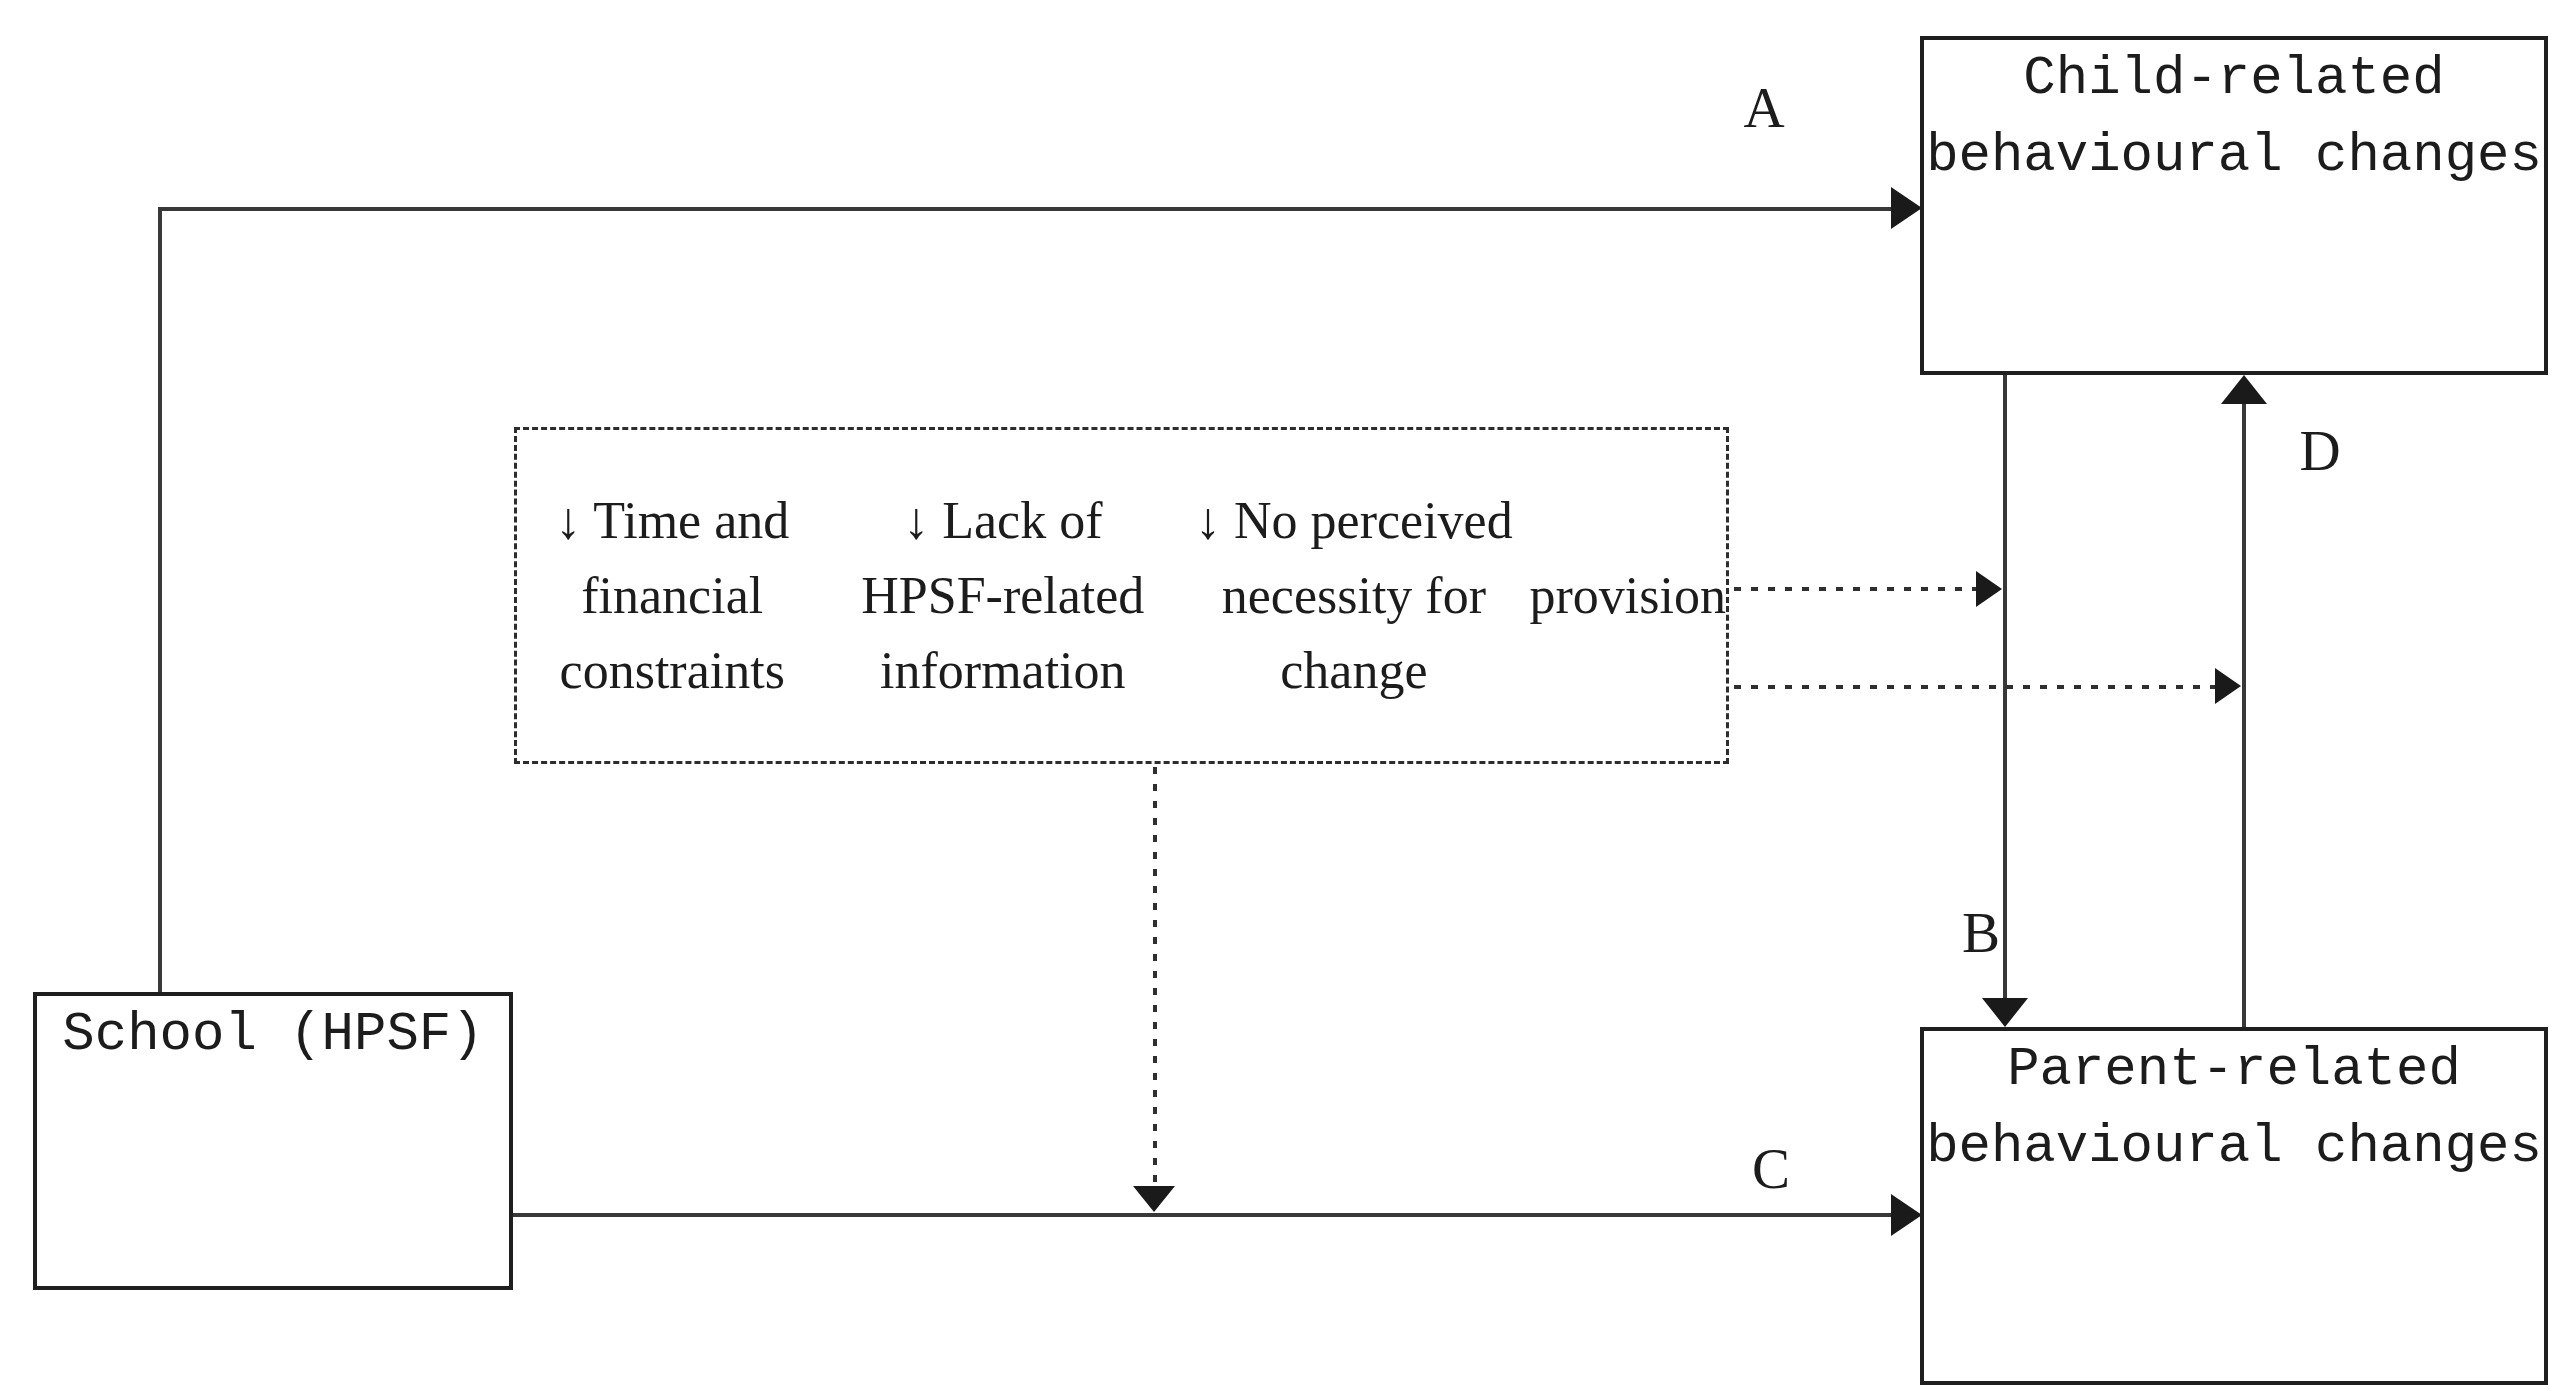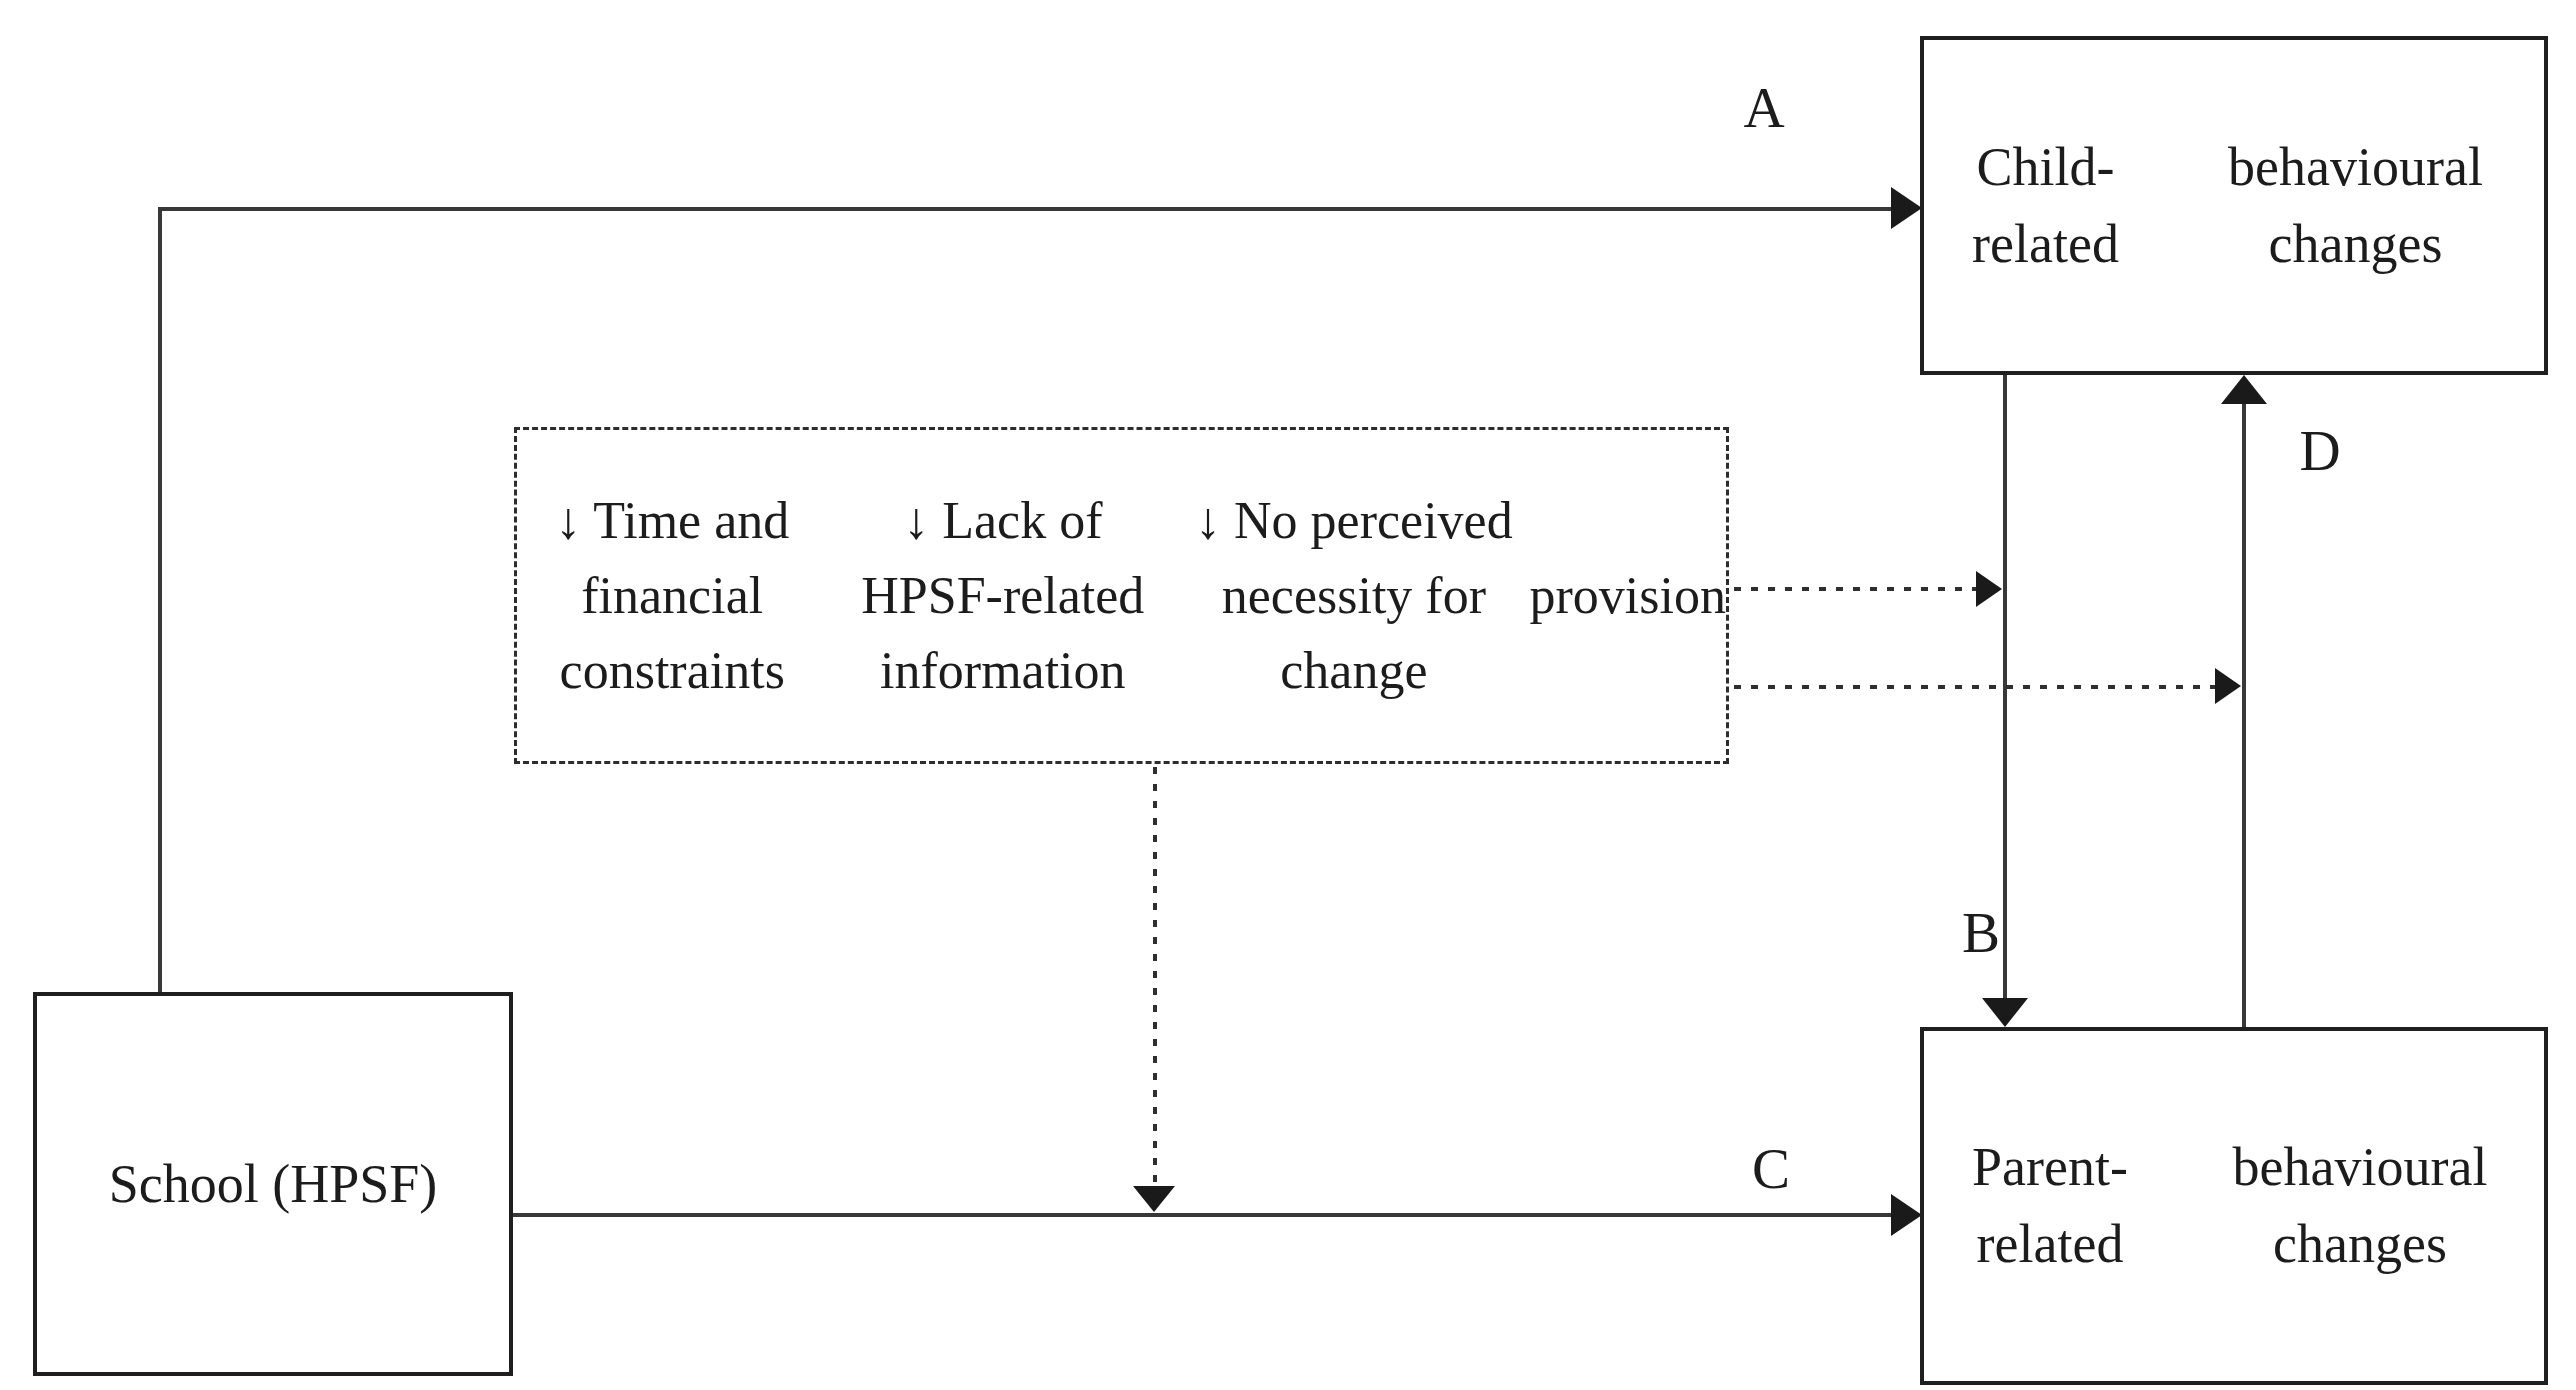--- a/index.html
+++ b/index.html
@@ -10,31 +10,31 @@
     background: #ffffff;
     overflow: hidden;
     font-family: "Liberation Serif", "DejaVu Serif", serif;
     color: #1c1c1c;
   }
   .box {
     position: absolute;
     border: 4px solid #1f1f1f;
     background: #ffffff;
     display: flex;
-    flex-direction: row;
+    flex-direction: column;
     align-items: center;
-    justify-content: center;
     text-align: center;
     font-size: 54px;
     line-height: 77px;
     box-sizing: border-box;
+    font-family: Liberation Mono, monospace;
   }
   #box-child  { left: 1920px; top: 36px;   width: 628px; height: 339px; }
   #box-parent { left: 1920px; top: 1027px; width: 628px; height: 358px; }
-  #box-school { left: 33px;   top: 992px; width: 480px; height: 384px; }
+  #box-school { left: 33px;   top: 992px; width: 480px; height: 298px; }
 
   .modbox {
     position: absolute;
     left: 514px; top: 427px; width: 1215px; height: 337px;
     border: 3.2px dashed #2d2d2d;
     background: #ffffff;
     display: flex;
     align-items: center;
     justify-content: center;
     text-align: center;

